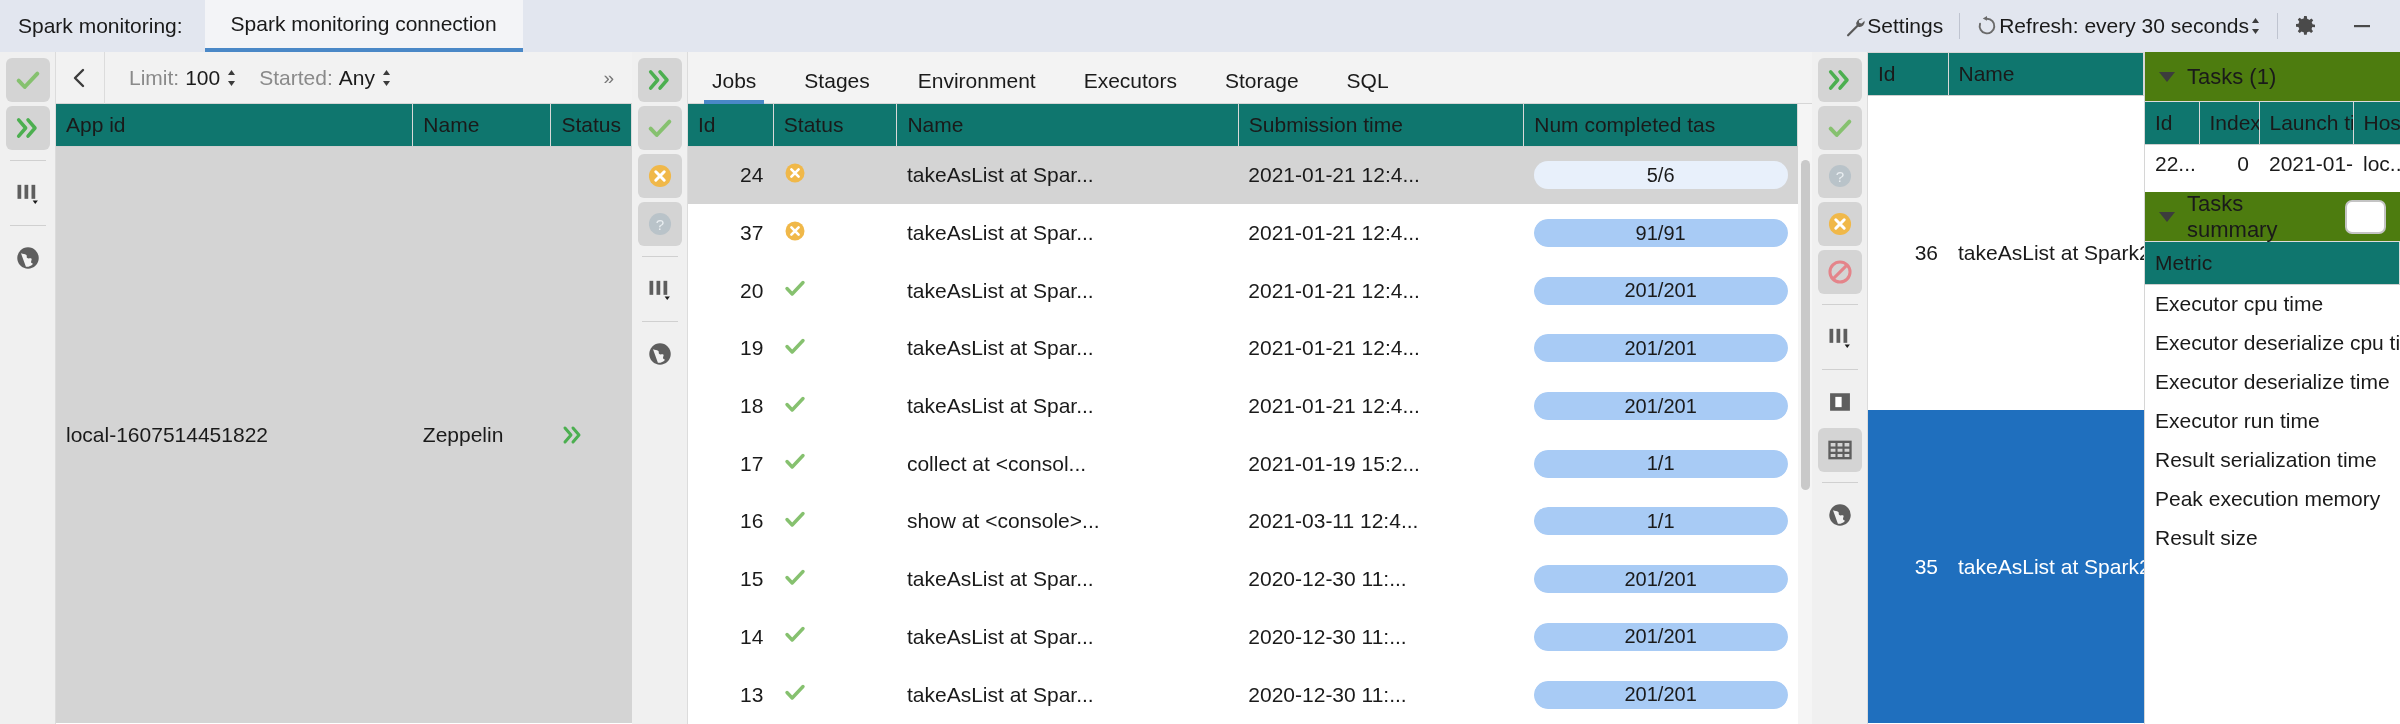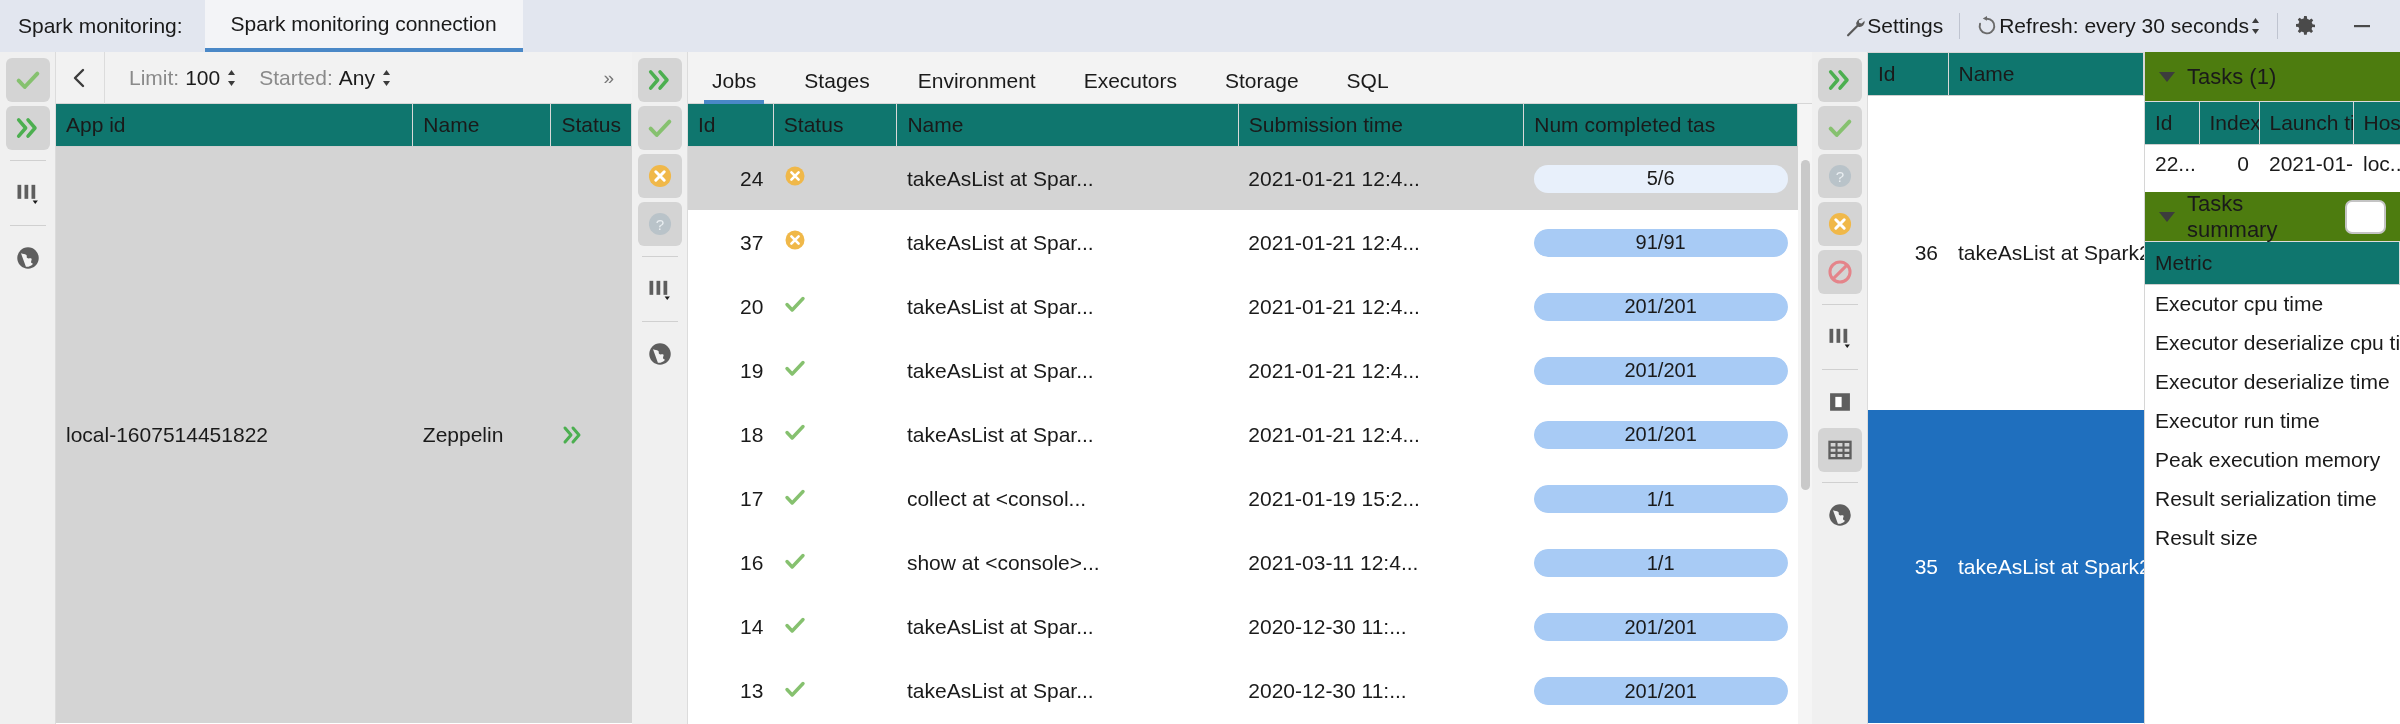--- a/index.html
+++ b/index.html
@@ -437,20 +437,34 @@
                 <td>show at &lt;console&gt;...</td>
                 <td>2021-03-11 12:4...</td>
                 <td>
                   <div class="progress">
                     <div class="fill" style="width:100%"></div>
                     <span>1/1</span>
                   </div>
                 </td>
               </tr>
               <tr>
+                <td style="text-align:right">15</td>
+                <td><span><svg width="24" height="24" viewBox="0 0 24 24">
+                      <path d="M4 12.5 9.2 18 20 6.5" stroke="#86c16f" stroke-width="3.4" fill="none" stroke-linecap="round" stroke-linejoin="round"></path>
+                    </svg></span></td>
+                <td>takeAsList at Spar...</td>
+                <td>2020-12-30 11:...</td>
+                <td>
+                  <div class="progress">
+                    <div class="fill" style="width:100%"></div>
+                    <span>201/201</span>
+                  </div>
+                </td>
+              </tr>
+              <tr>
                 <td style="text-align:right">14</td>
                 <td><span><svg width="24" height="24" viewBox="0 0 24 24">
                       <path d="M4 12.5 9.2 18 20 6.5" stroke="#86c16f" stroke-width="3.4" fill="none" stroke-linecap="round" stroke-linejoin="round"></path>
                     </svg></span></td>
                 <td>takeAsList at Spar...</td>
                 <td>2020-12-30 11:...</td>
                 <td>
                   <div class="progress">
                     <div class="fill" style="width:100%"></div>
                     <span>201/201</span>
@@ -617,24 +631,24 @@
             <tr>
               <td class="metric-row">Executor deserialize cpu time</td>
             </tr>
             <tr>
               <td class="metric-row">Executor deserialize time</td>
             </tr>
             <tr>
               <td class="metric-row">Executor run time</td>
             </tr>
             <tr>
+              <td class="metric-row">Result serialization time</td>
+            </tr>
+            <tr>
               <td class="metric-row">Peak execution memory</td>
-            </tr>
-            <tr>
-              <td class="metric-row">Result serialization time</td>
             </tr>
             <tr>
               <td class="metric-row">Result size</td>
             </tr>
           </tbody>
       </table>
     </div>
 
   </div>
 </div>

